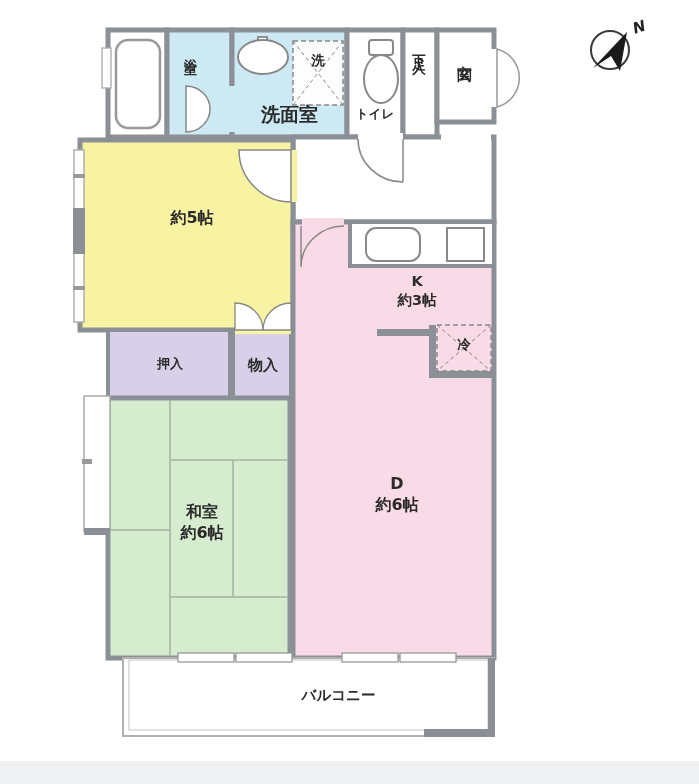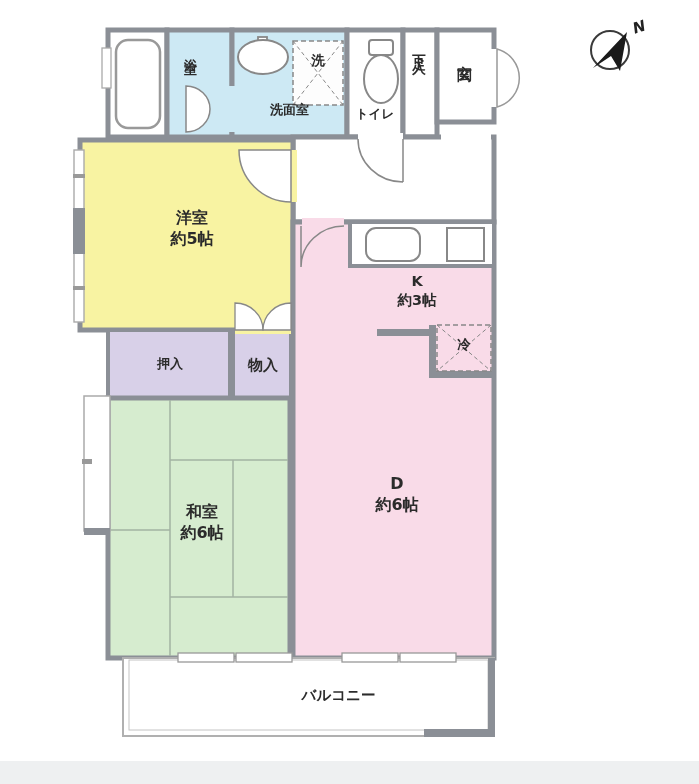--- a/index.html
+++ b/index.html
@@ -97,28 +97,27 @@
     <path d="M301,226 V267 M301,267 A43,41 0 0 1 344,226" fill="none" stroke="#888888" stroke-width="1.5"></path>
     <path d="M497,49 A30,30 0 0 1 497,107 Z" fill="#ffffff" stroke="#999999" stroke-width="1.5"></path>
     <path d="M235,330 V303 A28,27 0 0 1 263,330 Z" fill="#ffffff" stroke="#888888" stroke-width="1.3"></path>
     <path d="M291,330 V303 A28,27 0 0 0 263,330 Z" fill="#ffffff" stroke="#888888" stroke-width="1.3"></path>
 
     <circle cx="610" cy="50" r="19" fill="#ffffff" stroke="#3a3a3a" stroke-width="2"></circle>
     <polygon points="627,32 593,68 611,56 620,71" fill="#1a1a1a"></polygon>
   </svg>
 
   <div class="lbl vert" style="left:184px;top:48px;font-size:13px;">浴室</div>
-  <div class="lbl" style="left:232px;top:102px;width:115px;font-size:13px;">洗面室</div>
+  <div class="lbl" style="left:232px;top:102px;width:115px;font-size:19px;">洗面室</div>
   <div class="lbl" style="left:293px;top:52px;width:50px;font-size:13.5px;">洗</div>
   <div class="lbl" style="left:347px;top:106px;width:56px;font-size:12.5px;">トイレ</div>
   <div class="lbl vert" style="left:412px;top:44px;font-size:13.5px;">下足入</div>
   <div class="lbl vert" style="left:457px;top:54px;font-size:14.5px;">玄関</div>
 
   <div class="lbl" style="left:85px;top:208px;width:214px;font-size:16px;">
-    <span class="sub">洋室</span>
     <span class="sub">約5帖</span>
   </div>
 
   <div class="lbl" style="left:350px;top:272px;width:134px;font-size:14.5px;">
     <span class="sub">K</span>
     <span class="sub">約3帖</span>
   </div>
 
   <div class="lbl" style="left:437px;top:336px;width:54px;font-size:13.5px;">冷</div>
   <div class="lbl" style="left:110px;top:356px;width:120px;font-size:13px;">押入</div>

